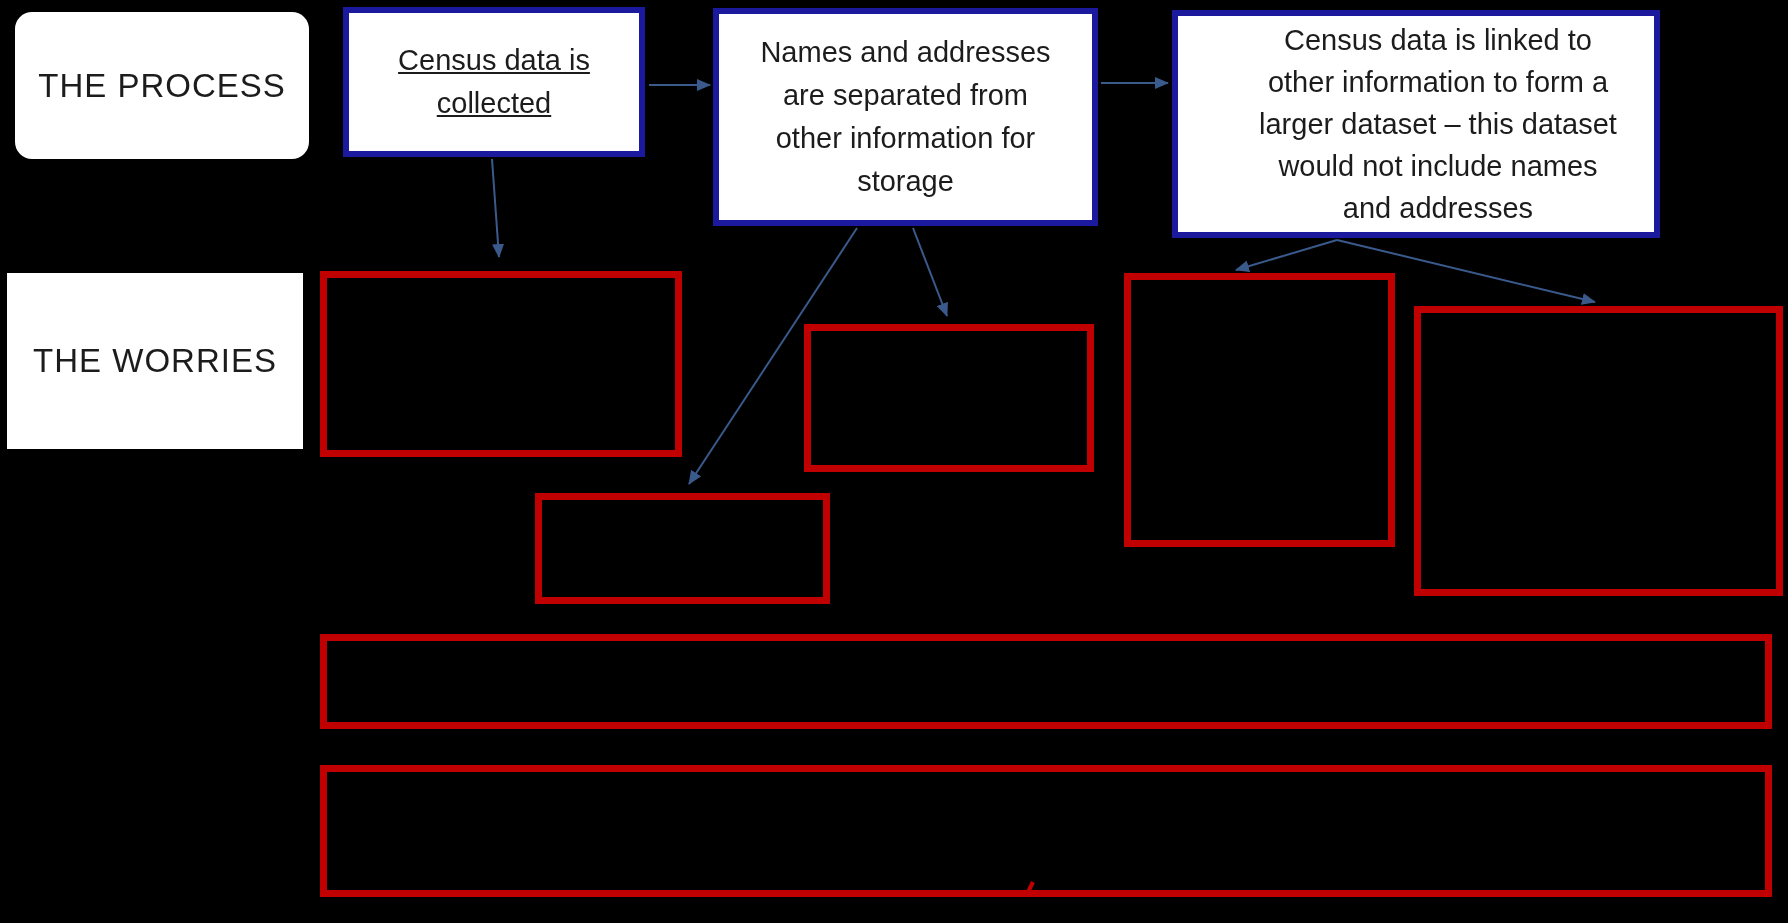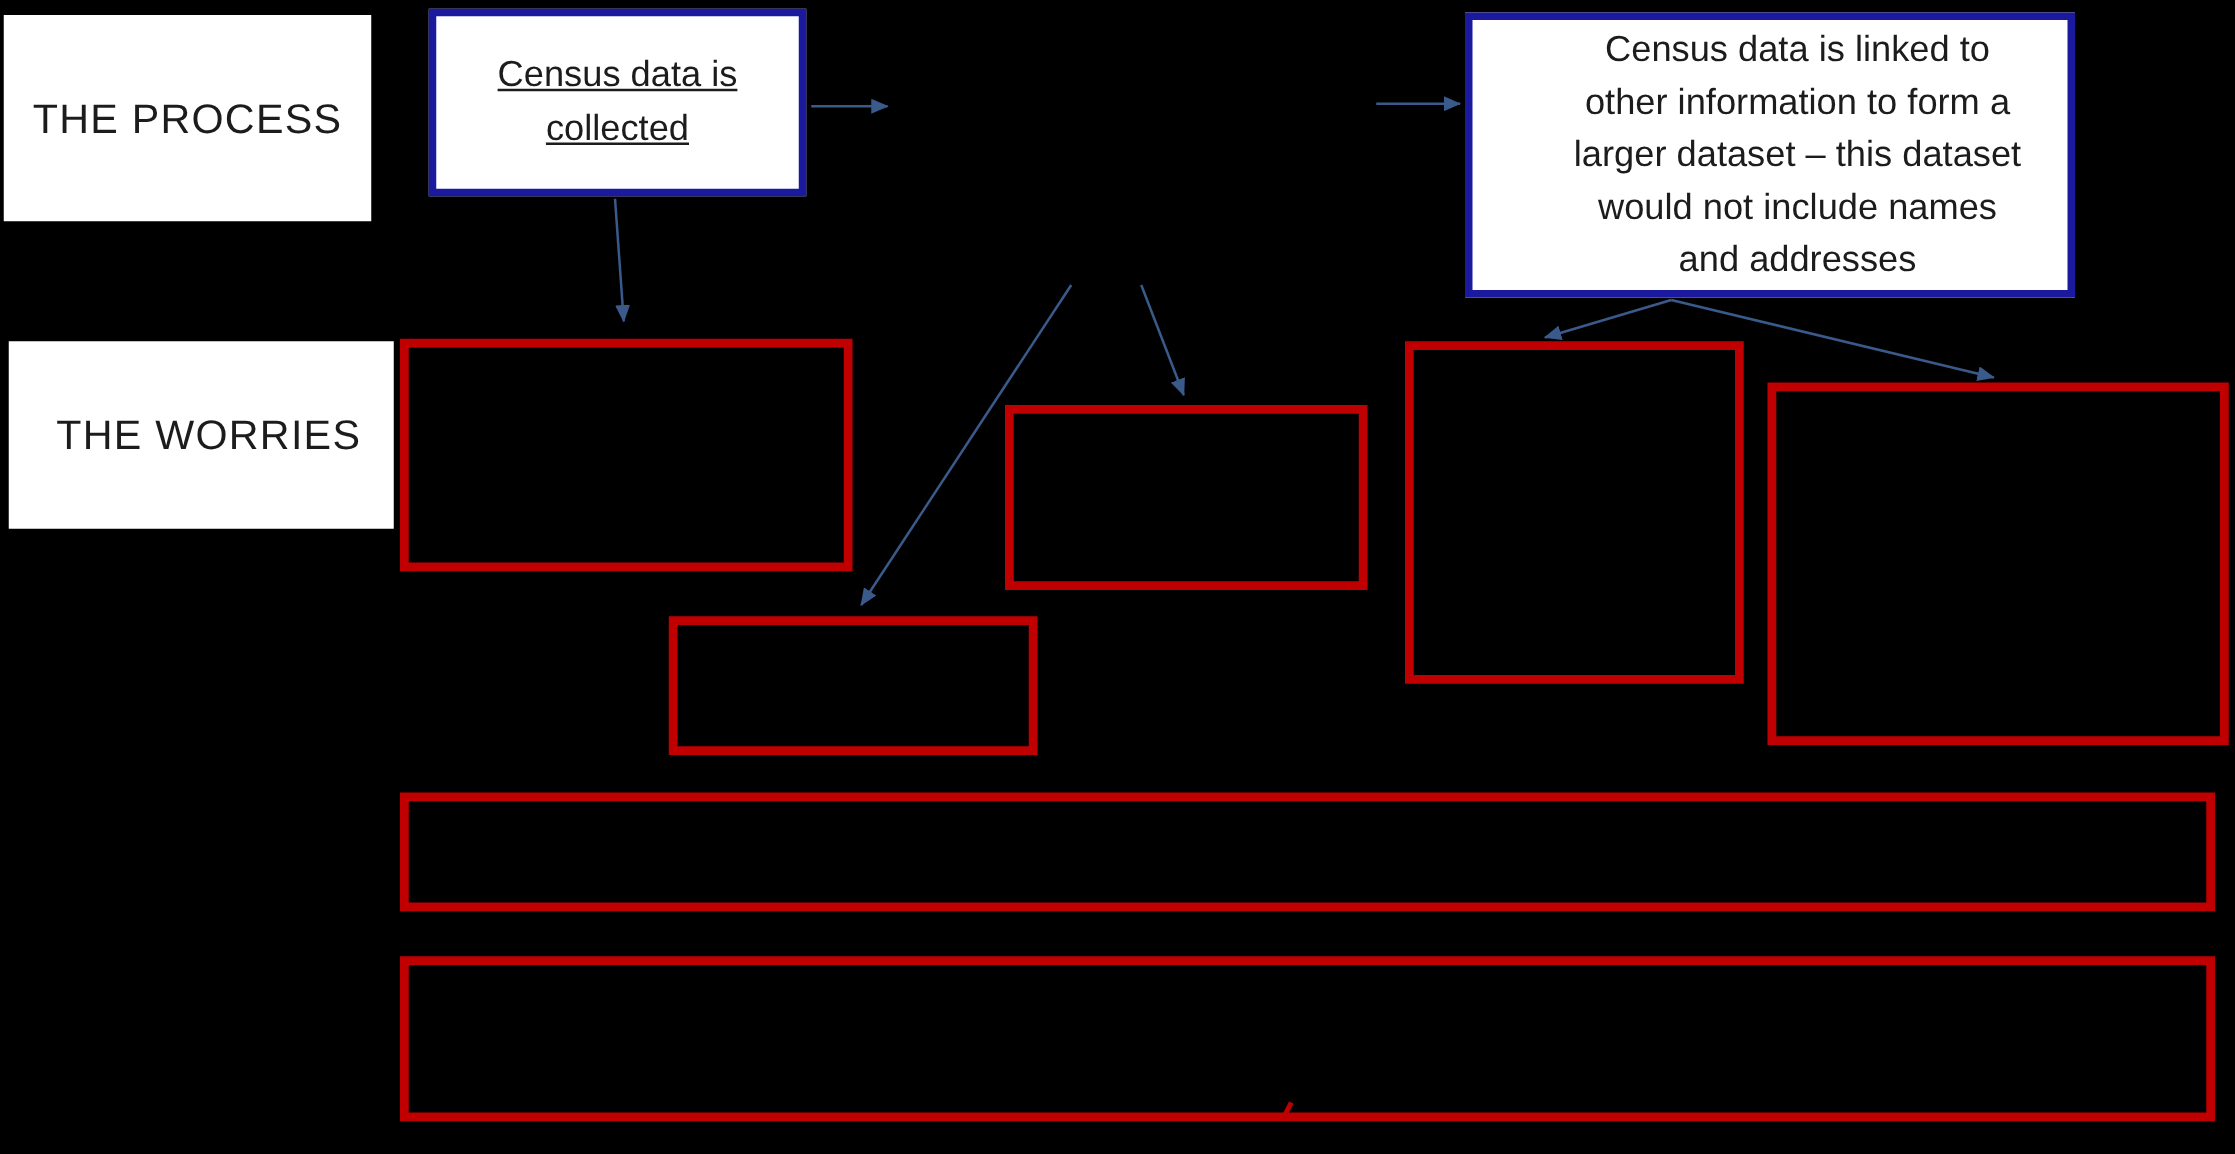--- a/index.html
+++ b/index.html
@@ -60,33 +60,39 @@
     stroke:var(--red_border);
     stroke-width:4;
     fill:none;
   }
 </style>
 </head>
 <body>
 
 <div class="stage">
 
-  <div class="label-box" style="left:3px;top:12px;width:294px;height:165px;">
+  <div class="label-box" style="left:15px;top:12px;width:294px;height:147px;border-radius:17px;">
     <span>THE PROCESS</span>
   </div>
 
-  <div class="label-box" style="left:7px;top:273px;width:296px;height:150px;padding-left:12px;">
+  <div class="label-box" style="left:7px;top:273px;width:296px;height:176px;">
     <span>THE WORRIES</span>
   </div>
 
   <div class="process-box" style="left:343px;top:7px;width:302px;height:150px;text-decoration:underline;">
     <span>Census data is
 collected</span>
   </div>
 
+  <div class="process-box" style="left:713px;top:8px;width:385px;height:218px;">
+    <span>Names and addresses
+are separated from
+other information for
+storage</span>
+  </div>
 
   <div class="process-box" style="left:1172px;top:10px;width:488px;height:228px;line-height:42px;padding-left:44px;">
     <span>Census data is linked to
 other information to form a
 larger dataset – this dataset
 would not include names
 and addresses</span>
   </div>
 
   <div class="worry-box" style="left:320px;top:271px;width:362px;height:186px;"></div>

